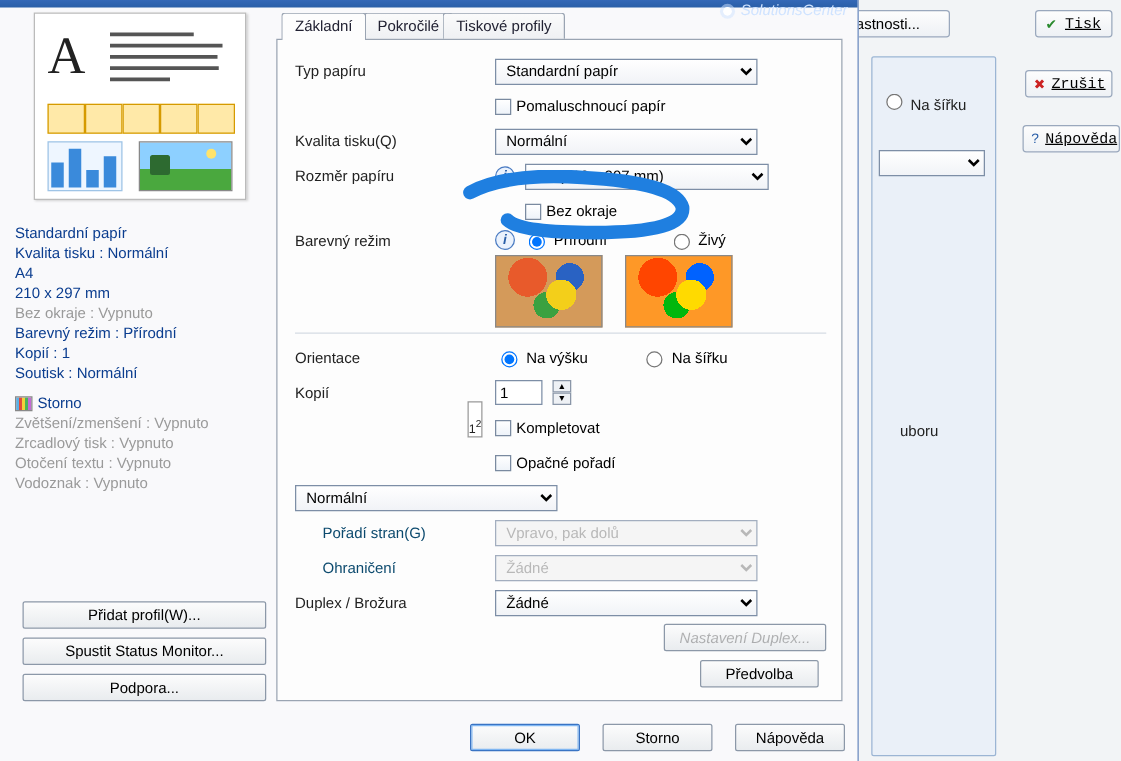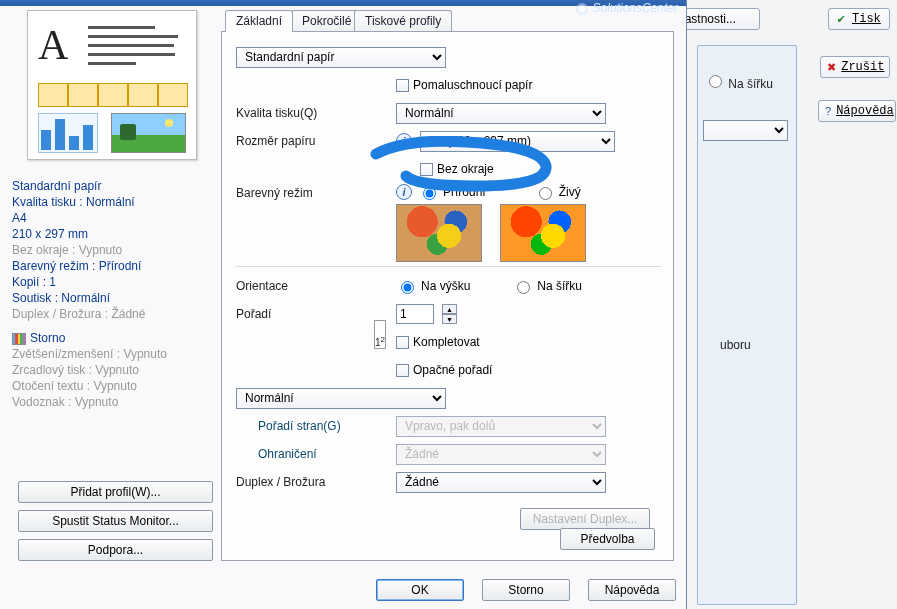--- a/index.html
+++ b/index.html
@@ -155,21 +155,20 @@
 
         <div class="summary">
           <div>Standardní papír</div>
           <div>Kvalita tisku : Normální</div>
           <div>A4</div>
           <div>210 x 297 mm</div>
           <div class="grey">Bez okraje : Vypnuto</div>
           <div>Barevný režim : Přírodní</div>
           <div>Kopií : 1</div>
           <div>Soutisk : Normální</div>
-          <div class="grey">Duplex / Brožura : Žádné</div>
           <div style="height:8px"></div>
           <div><span class="swatch"></span><span>Storno</span></div>
           <div class="grey">Zvětšení/zmenšení : Vypnuto</div>
           <div class="grey">Zrcadlový tisk : Vypnuto</div>
           <div class="grey">Otočení textu : Vypnuto</div>
           <div class="grey">Vodoznak : Vypnuto</div>
         </div>
 
         <div class="sidebtns">
           <button class="winbtn">Přidat profil(W)...</button>
@@ -180,20 +179,21 @@
 
       <div class="pane">
         <div class="tabs">
           <div class="tab active" style="left:4px">Základní</div>
           <div class="tab" style="left:70px">Pokročilé</div>
           <div class="tab" style="left:133px">Tiskové profily</div>
         </div>
         <div class="tabbox">
 
           <div class="row">
+            <div class="lbl">Typ papíru</div>
             <div class="controls">
               <select style="width:210px"><option>Standardní papír</option></select>
             </div>
           </div>
           <div class="row">
             <div class="lbl"></div>
             <div class="controls chk">
               <span class="skewbox"></span>
               <span>Pomaluschnoucí papír</span>
             </div>
@@ -254,21 +254,21 @@
                 </label>
               <span style="width:26px"></span>
               <label class="radiogroup">
                   <input type="radio" name="or" style=""> 
                   <span>Na šířku</span>
                 </label>
             </div>
           </div>
 
           <div class="row">
-            <div class="lbl">Pořadí</div>
+            <div class="lbl">Kopií</div>
             <div class="controls">
               <input class="num" type="text" value="1" style="">
               <span class="spin">
                   <button>▲</button>
                   <button>▼</button>
                 </span>
             </div>
           </div>
           <div class="row">
             <div class="lbl" style="text-align:right; padding-right:10px;"><span class="collate">1<sup>2</sup></span></div>
@@ -304,21 +304,21 @@
           </div>
           <div class="row">
             <div class="lbl">Duplex / Brožura</div>
             <div class="controls">
                 <select style="width:210px"><option>Žádné</option></select>
               </div>
           </div>
           <div class="row">
             <div class="lbl"></div>
             <div class="controls" style="justify-content:flex-end; width:210px;">
-              <button class="winbtn" style="width:130px; margin:11px;" disabled="">Nastavení Duplex...</button>
+              <button class="winbtn" style="width:130px; margin:0;font-style:italic;" disabled="">Nastavení Duplex...</button>
             </div>
           </div>
 
           <button class="winbtn presetbtn" style="width:95px">Předvolba</button>
 
           <svg class="highlight" style="left:144px; top:104px; width:210px; height:58px">
             <path d="M 10 18 Q 40 2 100 6 Q 175 10 180 30 Q 182 50 110 50 Q 50 50 40 40" fill="none" stroke="#1f7fe0" stroke-width="11" stroke-linecap="round"></path>
           </svg>
 
         </div>

